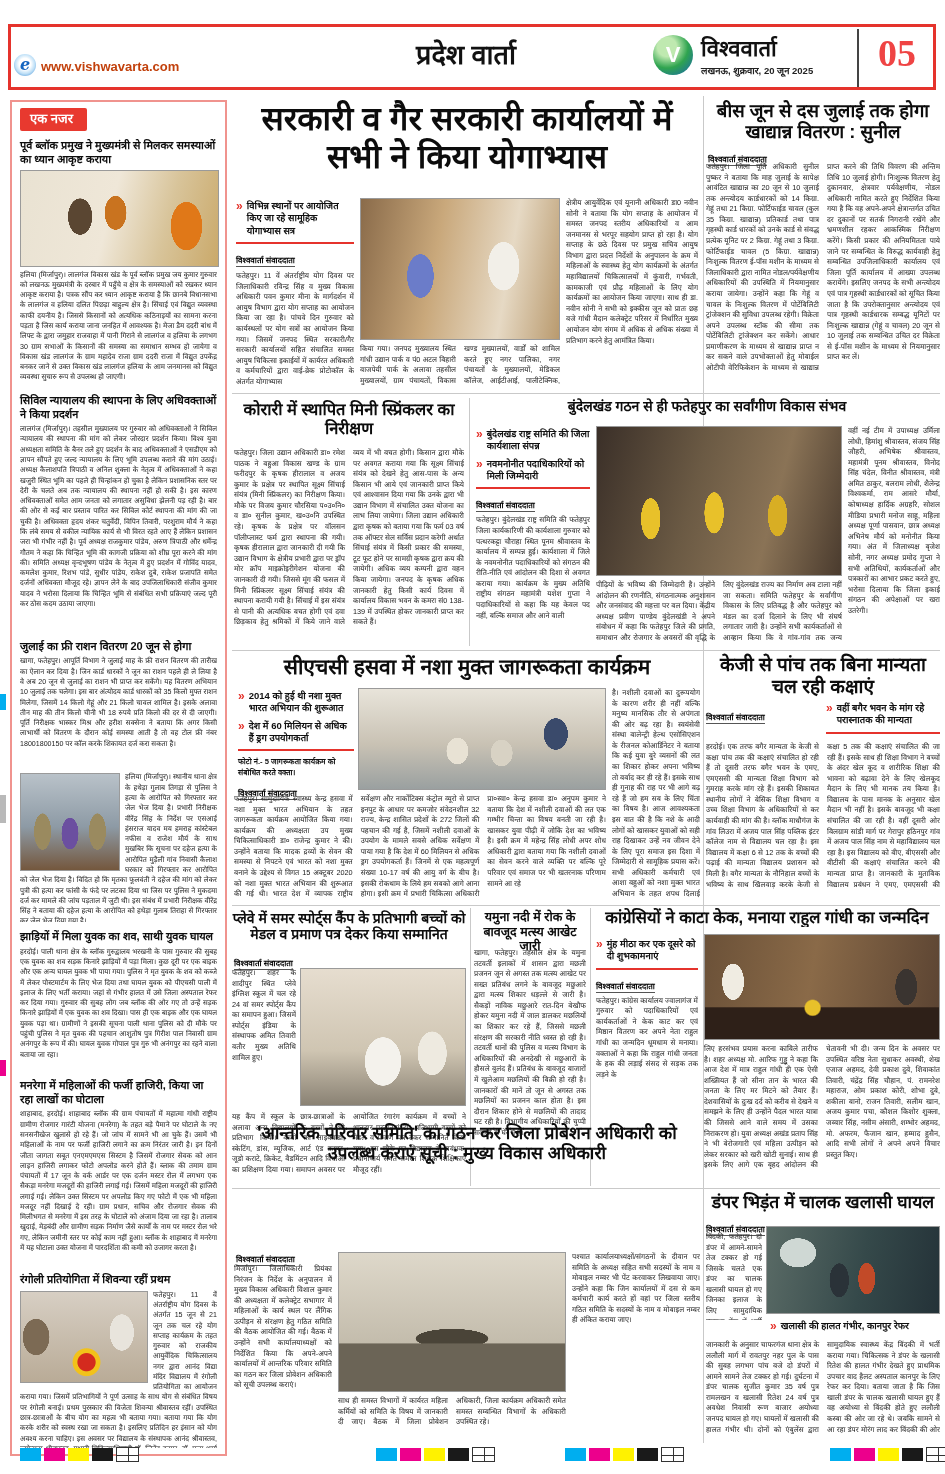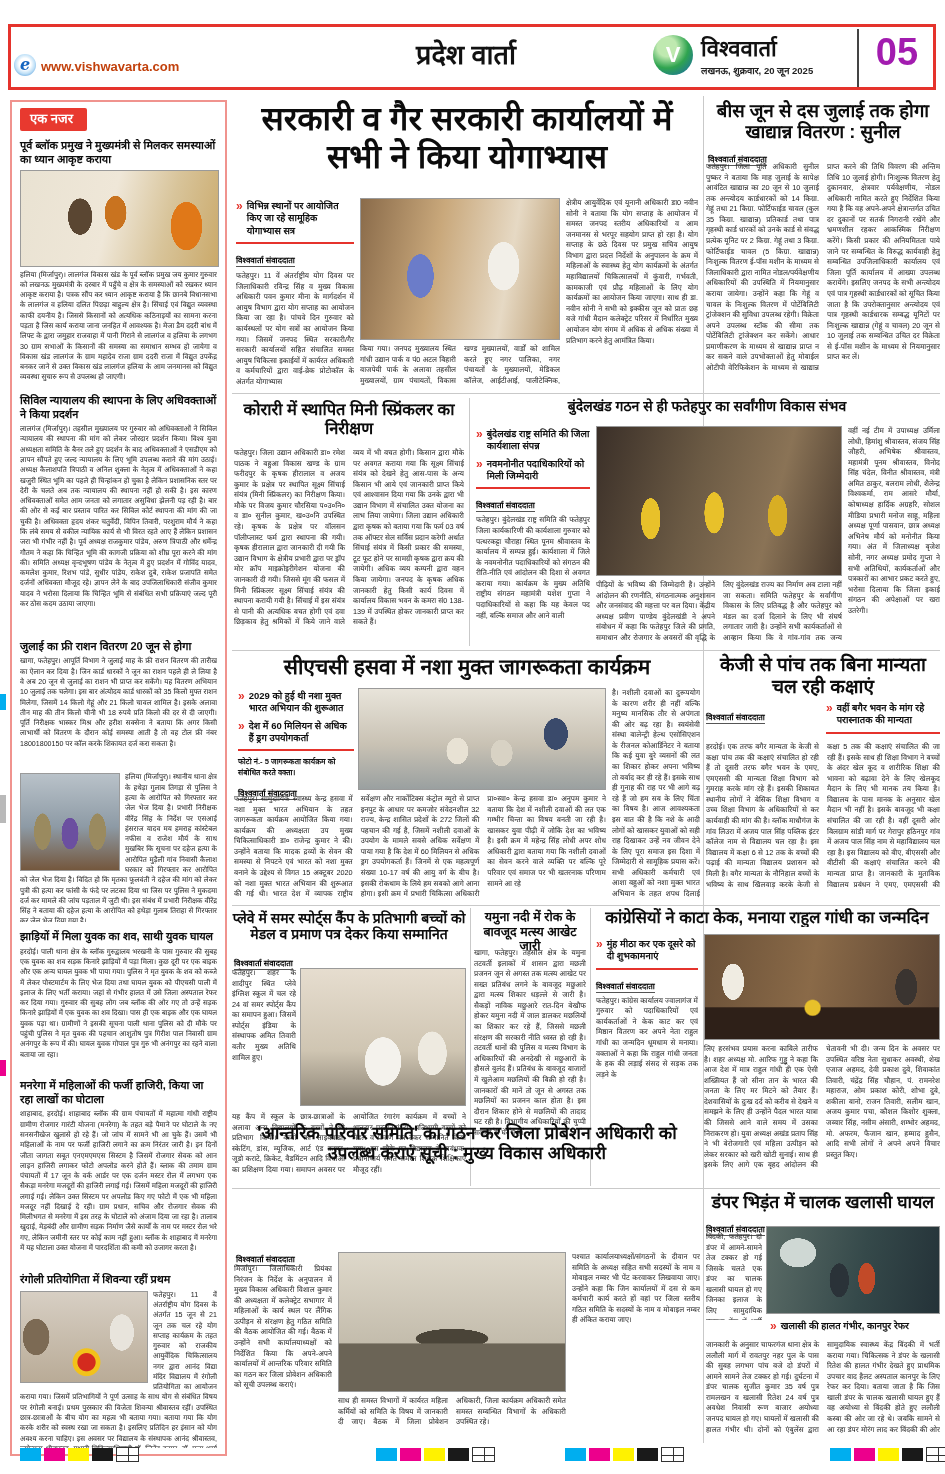--- a/index.html
+++ b/index.html
@@ -12,21 +12,21 @@
   .e-logo{left:14px;top:52px;width:22px;height:22px;border-radius:50%;
           background:radial-gradient(circle at 50% 45%,#ffffff 35%,#bfe0f7 60%,#1f78c8 100%);
           color:#1565c0;font:bold italic 16px "DejaVu Serif",serif;text-align:center;line-height:21px;}
   .mast-title{left:300px;top:34px;width:330px;text-align:center;font-size:27px;font-weight:bold;color:#111;}
   .brand-logo{left:652px;top:32px;width:40px;height:40px;border-radius:50%;
           background:radial-gradient(circle at 35% 30%,#bfe9b0 0 25%,#2fa44f 55%,#1763b4 100%);
           color:#fff;font-weight:bold;font-size:22px;text-align:center;line-height:40px;}
   .brand-name{left:700px;top:30px;font-size:22px;font-weight:bold;color:#111;}
   .brand-date{left:700px;top:62px;font-size:9.5px;font-weight:bold;color:#222;}
   .page-num-divider{left:856px;top:28px;width:0;height:58px;border-left:2px solid #444;}
-  .page-num{left:862px;top:30px;width:72px;text-align:center;font-size:38px;font-weight:bold;color:#a21caf;}
+  .page-num{left:862px;top:30px;width:72px;text-align:center;font-size:38px;font-weight:bold;color:#ef4444;font-family:Liberation Serif, serif;}
   
   .eknazar-box{left:10px;top:100px;width:217px;height:1356px;border:2px solid #f0938e;background:#fff;padding:6px 8px;}
   .eknazar-bar{display:inline-block;background:#e8392f;color:#fff;font-weight:bold;font-size:13px;
                padding:1px 14px 4px 10px;border-radius:2px;}
   .ek-h{font-size:11px;font-weight:bold;line-height:1.3;color:#0d0d0d;margin:7px 0 3px 0;}
   .ek-b{font-size:7.1px;line-height:1.45;text-align:justify;color:#222;overflow:hidden;}
   .ph{border:1px solid #9a9a9a;}
   
   .hl{font-weight:bold;color:#0c0c0c;text-align:center;line-height:1.16;}
   .byline{font-size:8px;font-weight:bold;color:#000;border-bottom:1px solid #555;display:inline-block;padding-bottom:1px;}
@@ -179,21 +179,21 @@
   <div class="abs ph ph-bundel" style="left:596px;top:426px;width:246px;height:150px;"></div>
   <div class="abs bt cols2" style="left:596px;top:580px;width:246px;height:66px;">पीढ़ियों के भविष्य की जिम्मेदारी है। उन्होंने आंदोलन की रणनीति, संगठनात्मक अनुशासन और जनसंवाद की महत्ता पर बल दिया। केंद्रीय अध्यक्ष प्रवीण पाण्डेय बुंदेलखंडी ने अपने संबोधन में कहा कि फतेहपुर जिले की प्रगति, समाधान और रोजगार के अवसरों की वृद्धि के लिए बुंदेलखंड राज्य का निर्माण अब टाला नहीं जा सकता। समिति फतेहपुर के सर्वांगीण विकास के लिए प्रतिबद्ध है और फतेहपुर को मंडल का दर्जा दिलाने के लिए भी संघर्ष लगातार जारी है। उन्होंने सभी कार्यकर्ताओं से आव्हान किया कि वे गांव-गांव तक जन्य निर्माण की चेतना फैलाएं। इस अवसर पर जिले की कार्यकारिणी की घोषणा भी की गई। जिलाध्यक्ष बृजेश सोनी की अगुवाई में</div>
   <div class="abs bt" style="left:848px;top:426px;width:92px;height:220px;">वहीं नई टीम में उपाध्यक्ष उर्मिला लोधी, हिमांशु श्रीवास्तव, संजय सिंह जौहरी, अभिषेक श्रीवास्तव, महामंत्री पूनम श्रीवास्तव, विनोद सिंह चंदेल, विनीत श्रीवास्तव, मंत्री अमित ठाकुर, बलराम लोधी, शैलेन्द्र विश्वकर्मा, राम आसरे मौर्या, कोषाध्यक्ष हार्दिक अग्रहरि, सोशल मीडिया प्रभारी मनोज साहू, महिला अध्यक्ष पूर्णा पासवान, छात्र अध्यक्ष अभिनेष मौर्य को मनोनीत किया गया। अंत में जिलाध्यक्ष बृजेश सोनी, नगर अध्यक्ष प्रमोद गुप्ता ने सभी अतिथियों, कार्यकर्ताओं और पत्रकारों का आभार प्रकट करते हुए, भरोसा दिलाया कि जिला इकाई संगठन की अपेक्षाओं पर खरा उतरेगी।</div>
 
   <div class="abs hline" style="left:232px;top:650px;width:708px;"></div>
 
   <div class="abs hl" style="left:234px;top:655px;width:466px;font-size:21px;">सीएचसी हसवा में नशा मुक्त जागरूकता कार्यक्रम</div>
   <div class="abs" style="left:238px;top:690px;width:116px;">
     <div class="bullet">
         <span class="chev">»</span>
-        <span>2029 को हुई थी नशा मुक्त भारत अभियान की शुरूआत</span>
+        <span>2014 को हुई थी नशा मुक्त भारत अभियान की शुरूआत</span>
       </div>
     <div class="bullet">
         <span class="chev">»</span>
         <span>देश में 60 मिलियन से अधिक हैं ड्रग उपयोगकर्ता</span>
       </div>
     <div class="red-rule"></div>
     <div class="caption" style="margin-top:6px;">फोटो नं.- 5  जागरूकता कार्यक्रम को संबोधित करते वक्ता।</div>
     <div style="margin-top:4px;"><span class="byline">विश्ववार्ता संवाददाता</span></div>
   </div>
   <div class="abs ph ph-nasha" style="left:358px;top:688px;width:248px;height:102px;"></div>

